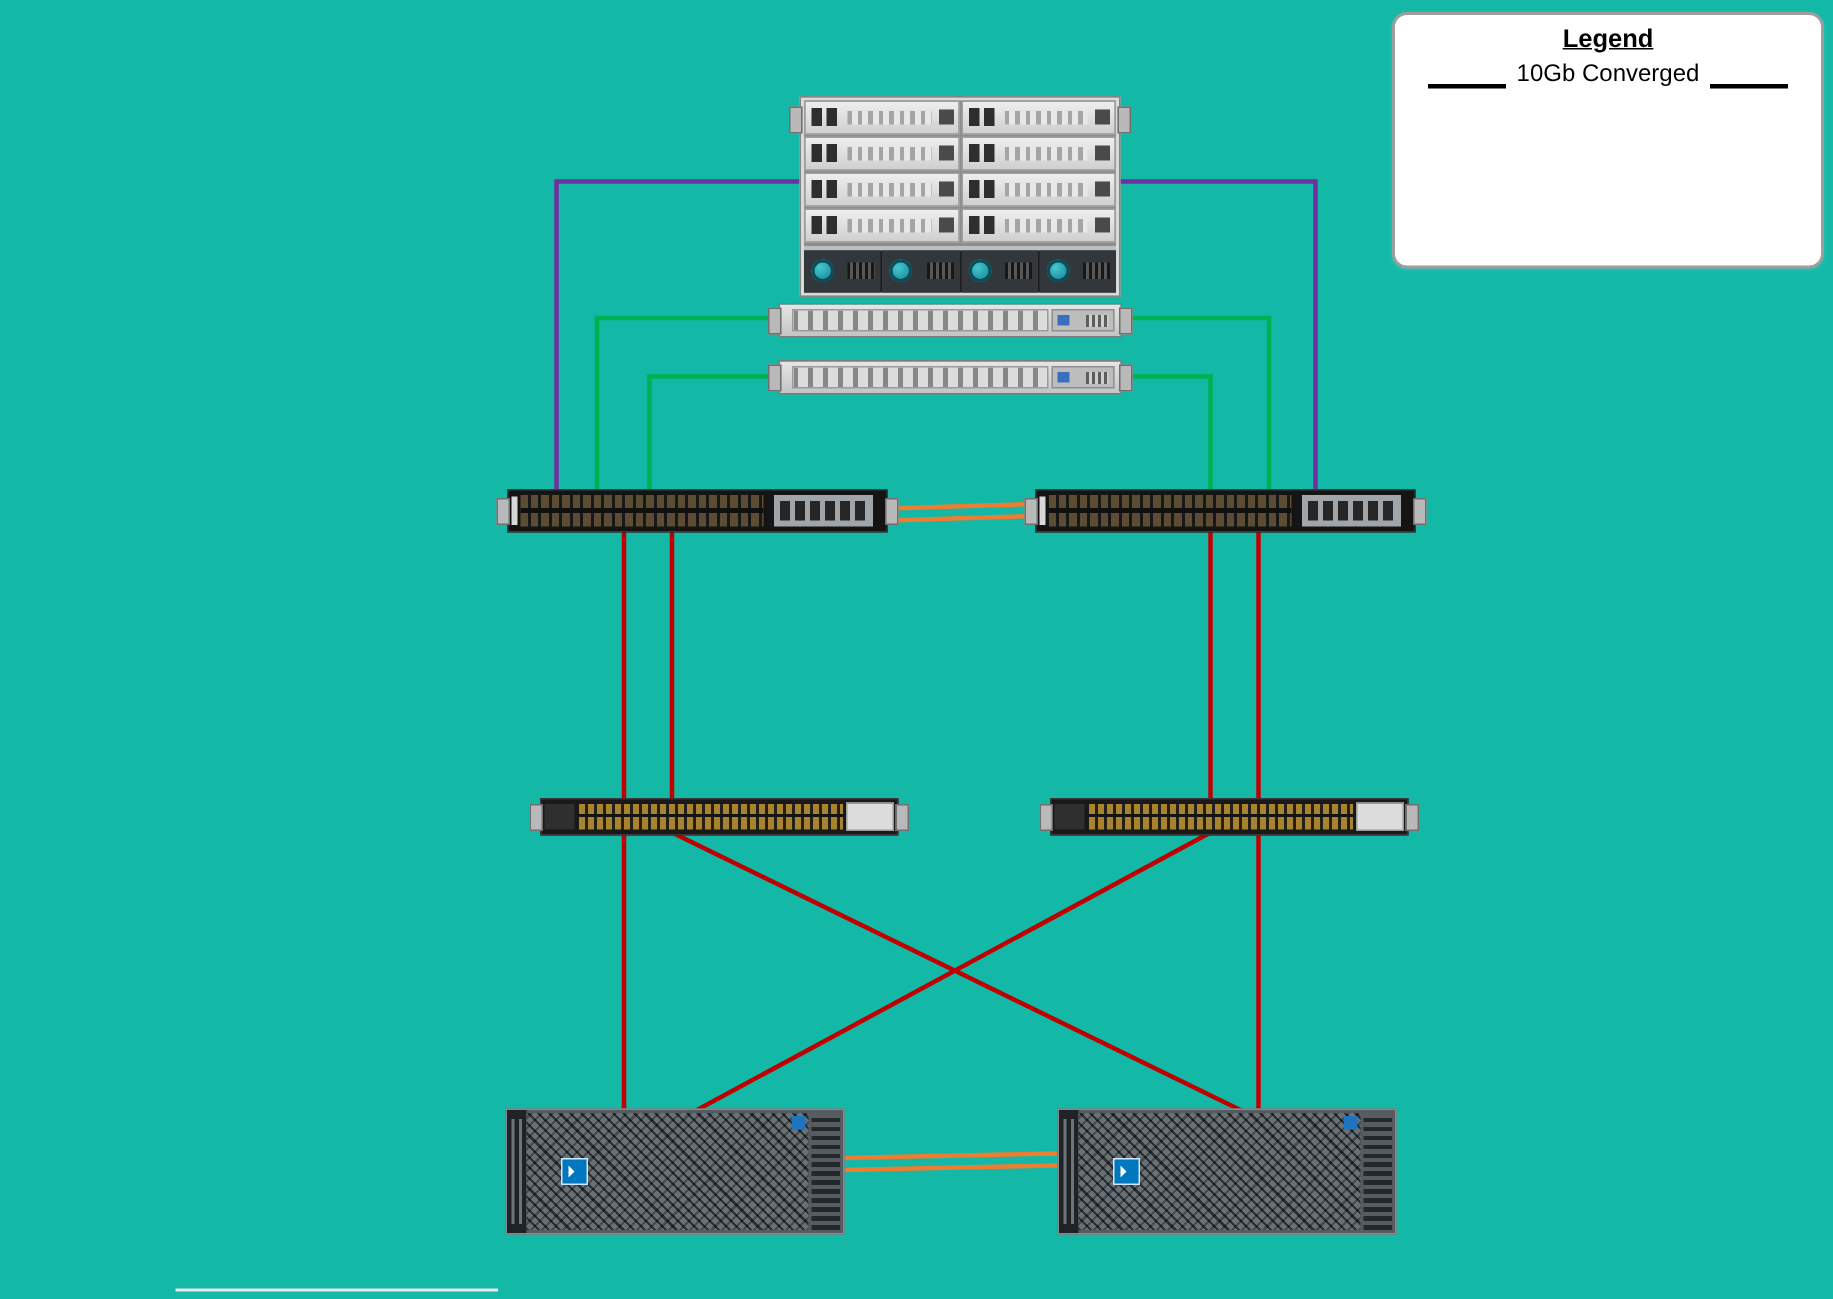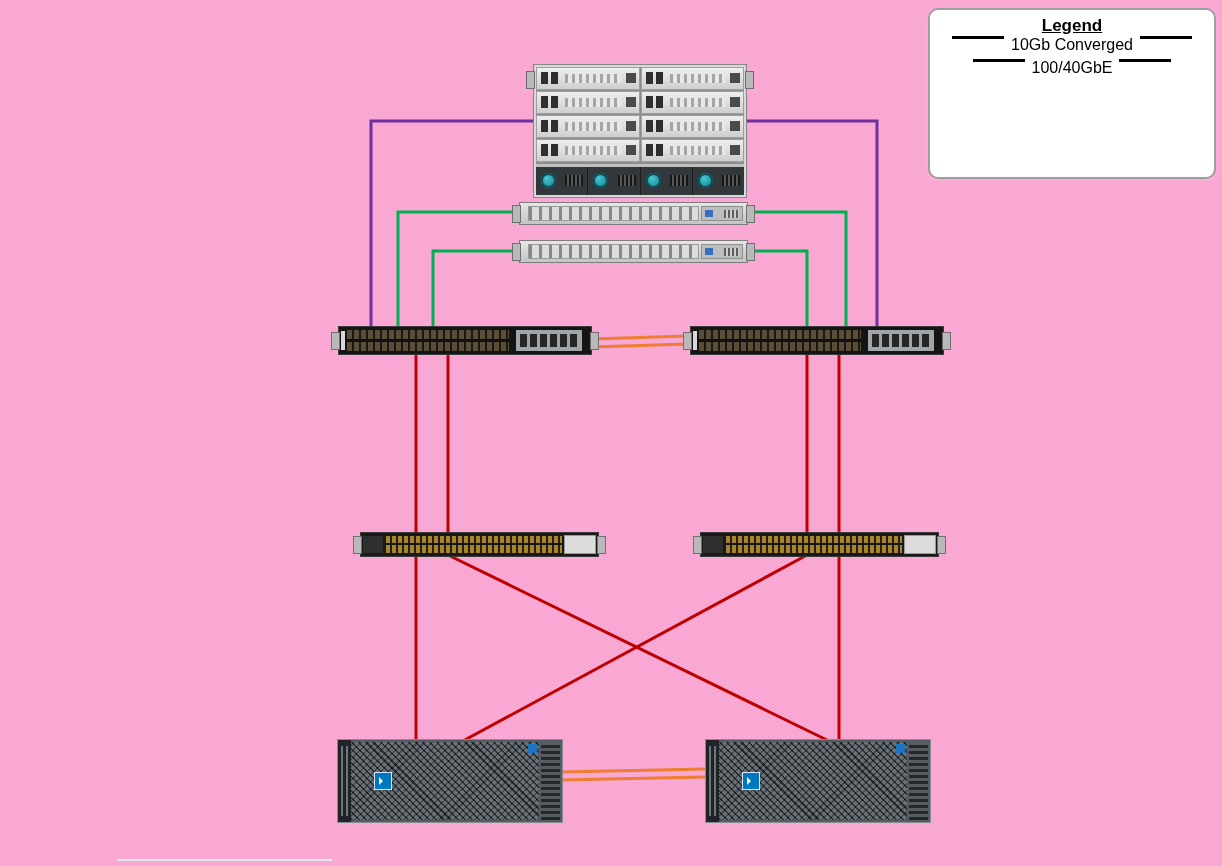--- a/index.html
+++ b/index.html
@@ -1,17 +1,17 @@
 <!DOCTYPE html>
 <html><head>
 <meta charset="utf-8">
 <style>
   html,body{margin:0;padding:0;background:#000;}
   body{font-family:"Liberation Sans", sans-serif;}
-  .canvas{position:relative;width:1222px;height:866px;background:#f9a8d4;overflow:hidden;}
+  .canvas{position:relative;width:1222px;height:866px;background:#14b8a6;overflow:hidden;}
 
   
   svg.links{position:absolute;left:0;top:0;z-index:1;}
   svg.links polyline{fill:none;}
 
   
   .dev{position:absolute;z-index:2;}
   .ear{position:absolute;width:7px;height:16px;background:#b9b9b9;border:1px solid #6f6f6f;z-index:1;}
 
   
@@ -62,21 +62,21 @@
       repeating-linear-gradient(-45deg,rgba(12,15,17,.6) 0 1.5px,rgba(0,0,0,0) 1.5px 5px),
       #5d646a;}
   .storage .logo{position:absolute;left:36px;top:32px;width:16px;height:16px;background:#0077bf;border:1px solid #cfe7fa;}
   .storage .logo::before{content:"";position:absolute;left:4px;top:4px;width:0;height:0;border-left:4px solid #ffffff;border-top:4px solid rgba(0,0,0,0);border-bottom:4px solid rgba(0,0,0,0);}
   .storage .psu-strip{position:absolute;right:2px;top:2px;bottom:2px;width:19px;background:repeating-linear-gradient(0deg,#24282b 0 3px,#565c61 3px 6px);}
   .storage .led{position:absolute;right:25px;top:4px;width:9px;height:9px;background:#1f74c0;}
 
   
   .legend{position:absolute;left:928px;top:8px;width:284px;height:167px;background:#ffffff;border:2px solid #9e9e9e;border-radius:10px;z-index:3;box-shadow:0 1px 3px rgba(255,255,255,.15);}
   .legend-title{margin-top:6px;text-align:center;font-size:17px;font-weight:bold;text-decoration:underline;color:#000;}
-  .legend-row{height:23px;display:flex;align-items:flex-start;justify-content:center;gap:7px;font-size:16px;color:#000;}
+  .legend-row{height:23px;display:flex;align-items:flex-end;justify-content:center;gap:7px;font-size:16px;color:#000;}
   .lline{display:inline-block;width:52px;height:3px;}
   .c-black{background:#000000;}
   .c-green{background:#00b050;}
   .c-red{background:#c00000;}
   .c-orange{background:#ed7d31;}
 
   .footnote-line{position:absolute;left:117px;top:859px;width:215px;height:2px;background:#e8e8e8;z-index:2;}
 </style>
 </head>
 <body>
@@ -205,22 +205,17 @@
     <div class="led"></div>
   </div>
 
   <div class="legend">
     <div class="legend-title">Legend</div>
     <div class="legend-row">
       <span class="lline c-black"></span>
       <span>10Gb Converged</span>
       <span class="lline c-black"></span>
     </div>
-    <div class="legend-row">
-      <span class="lline c-black"></span>
-      <span>100/40GbE</span>
-      <span class="lline c-black"></span>
-    </div>
   </div>
 
   <div class="footnote-line"></div>
 
 </div>
 
 </body></html>

